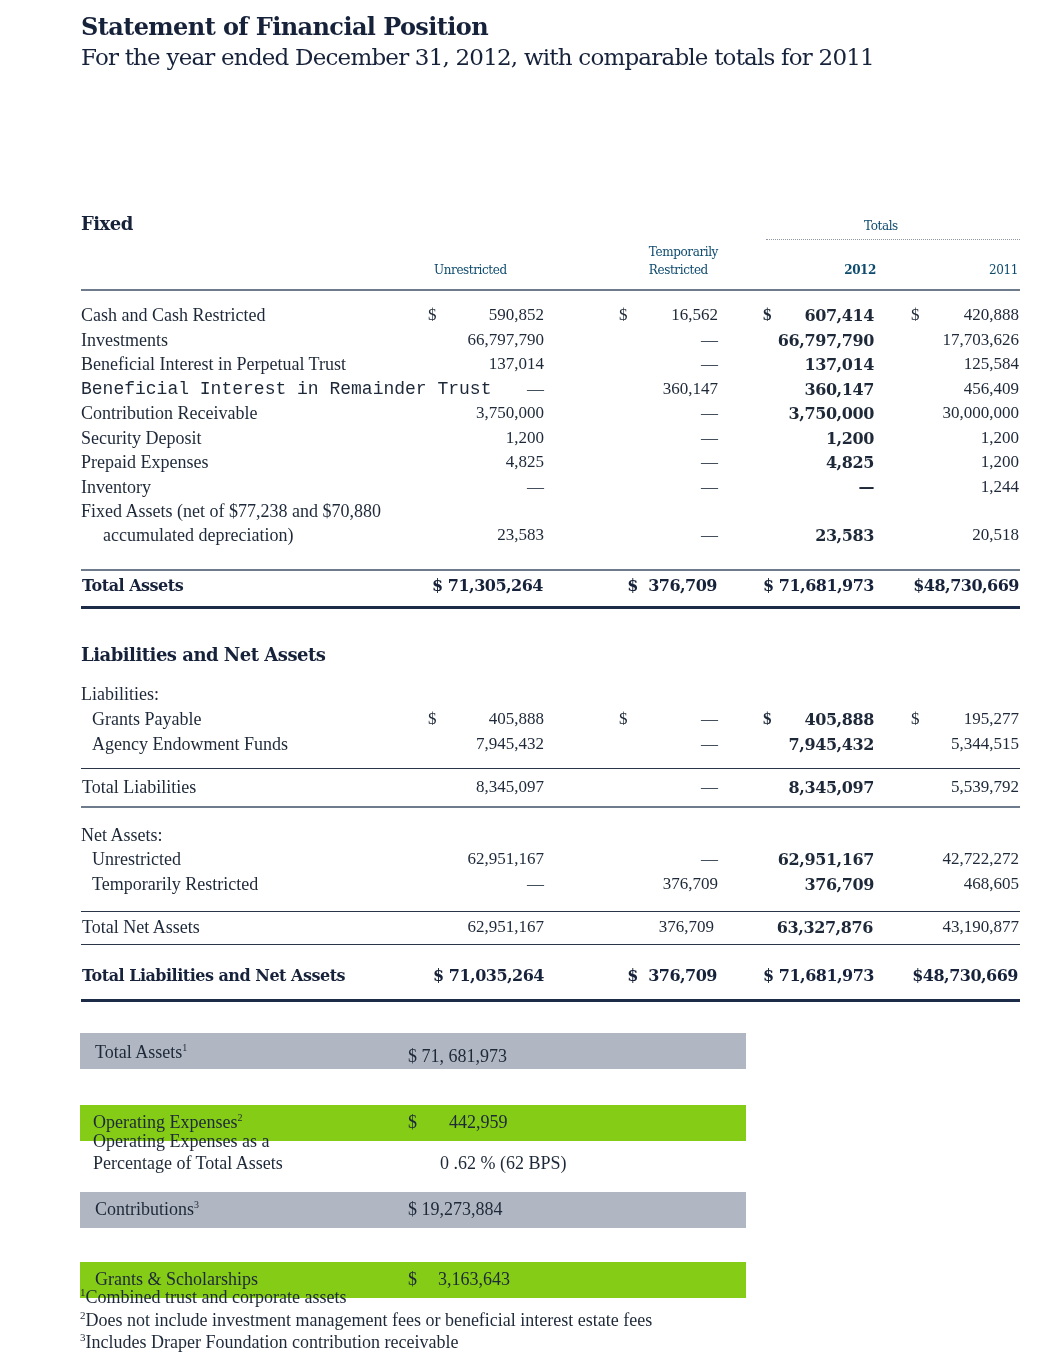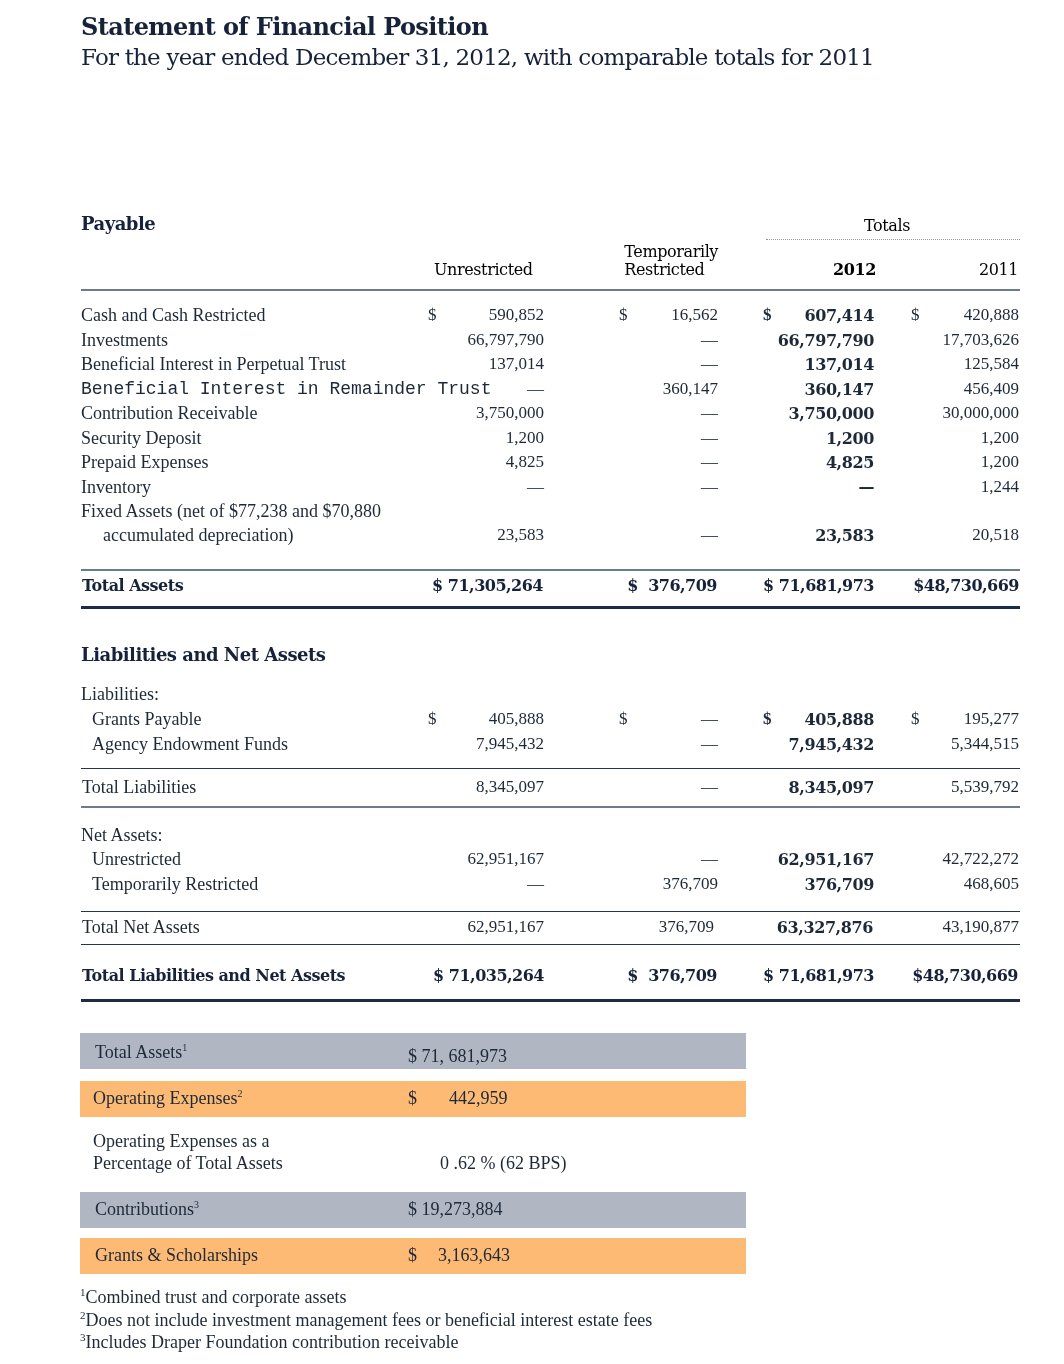--- a/index.html
+++ b/index.html
@@ -6,50 +6,50 @@
   body {
     width: 1064px; height: 1364px; position: relative; overflow: hidden;
     font-family: "DejaVu Serif", "Liberation Serif", serif;
     color: #1a2536;
   }
   .abs { position: absolute; }
   .title { left: 81px; top: 12px; font-size: 24px; font-weight: bold; letter-spacing: -0.6px; color: #16213a; white-space: nowrap; }
   .subtitle { left: 81px; top: 44px; font-size: 23px; letter-spacing: -0.8px; color: #16213a; white-space: nowrap; }
 
   .section-h { font-size: 18px; font-weight: bold; letter-spacing: -0.5px; color: #16213a; white-space: nowrap; }
-  .colhead { font-size: 16px; letter-spacing: -0.4px; color: #000000; white-space: nowrap; line-height: 18px; }
+  .colhead { font-size: 12px; letter-spacing: -0.4px; color: #0c4a6e; white-space: nowrap; line-height: 18px; }
   .colhead.bold { font-weight: bold; }
 
   .lbl { font-family: "Liberation Serif", "DejaVu Serif", serif; font-size: 18px; color: #1d2838; white-space: nowrap; }
   .num { font-family: "Liberation Serif", "DejaVu Serif", serif; font-size: 17px; color: #1d2838; white-space: nowrap; text-align: right; }
   .num.bold { font-weight: bold; font-family: "DejaVu Serif", serif; font-size: 16px; letter-spacing: -0.4px; }
   .totrow { font-family: "DejaVu Serif", serif; font-size: 16px; font-weight: bold; color: #16213a; white-space: nowrap; letter-spacing: -0.5px; }
   .dollar { font-family: "Liberation Serif", "DejaVu Serif", serif; font-size: 17px; color: #1d2838; }
 
   .rule { position: absolute; left: 81px; width: 939px; }
   .rule.thin { height: 1px; background: #2a3548; }
   .rule.mid { height: 2px; background: #6e7b8c; }
   .rule.thick { height: 3px; background: #1b2b48; }
   .rule.dotted { height: 0; border-top: 1px dotted #9098a4; }
 
   .band { position: absolute; left: 80px; width: 666px; }
   .band.gray { background: #b0b7c3; }
-  .band.green { background: #fdba74; }
+  .band.green { background: #84cc16; margin-top: 24px; }
   .bandtxt { font-family: "Liberation Serif", "DejaVu Serif", serif; font-size: 18px; color: #1d2838; white-space: nowrap; }
   sup { font-size: 10px; vertical-align: super; line-height: 0; }
   .foot { font-family: "Liberation Serif", "DejaVu Serif", serif; font-size: 18px; color: #1d2838; white-space: nowrap; }
   .foot sup { font-size: 11px; }
 </style>
 </head>
 <body>
 
 <div class="abs title">Statement of Financial Position</div>
 <div class="abs subtitle">For the year ended December 31, 2012, with comparable totals for 2011</div>
 
-<div class="abs section-h" style="left:81px; top:213px;">Payable</div>
+<div class="abs section-h" style="left:81px; top:213px;">Fixed</div>
 <div class="abs colhead" style="left:864px; top:217px;">Totals</div>
 <div class="abs rule dotted" style="left:766px; width:254px; top:239px;"></div>
 <div class="abs colhead" style="left:434px; top:261px;">Unrestricted</div>
 <div class="abs colhead" style="right:346px; top:243px; text-align:left;">
   <div>Temporarily</div>
   <div>Restricted</div>
 </div>
 <div class="abs colhead bold" style="right:188px; top:261px;">2012</div>
 <div class="abs colhead" style="right:46px; top:261px;">2011</div>
 <div class="rule mid" style="top:289px;"></div>

